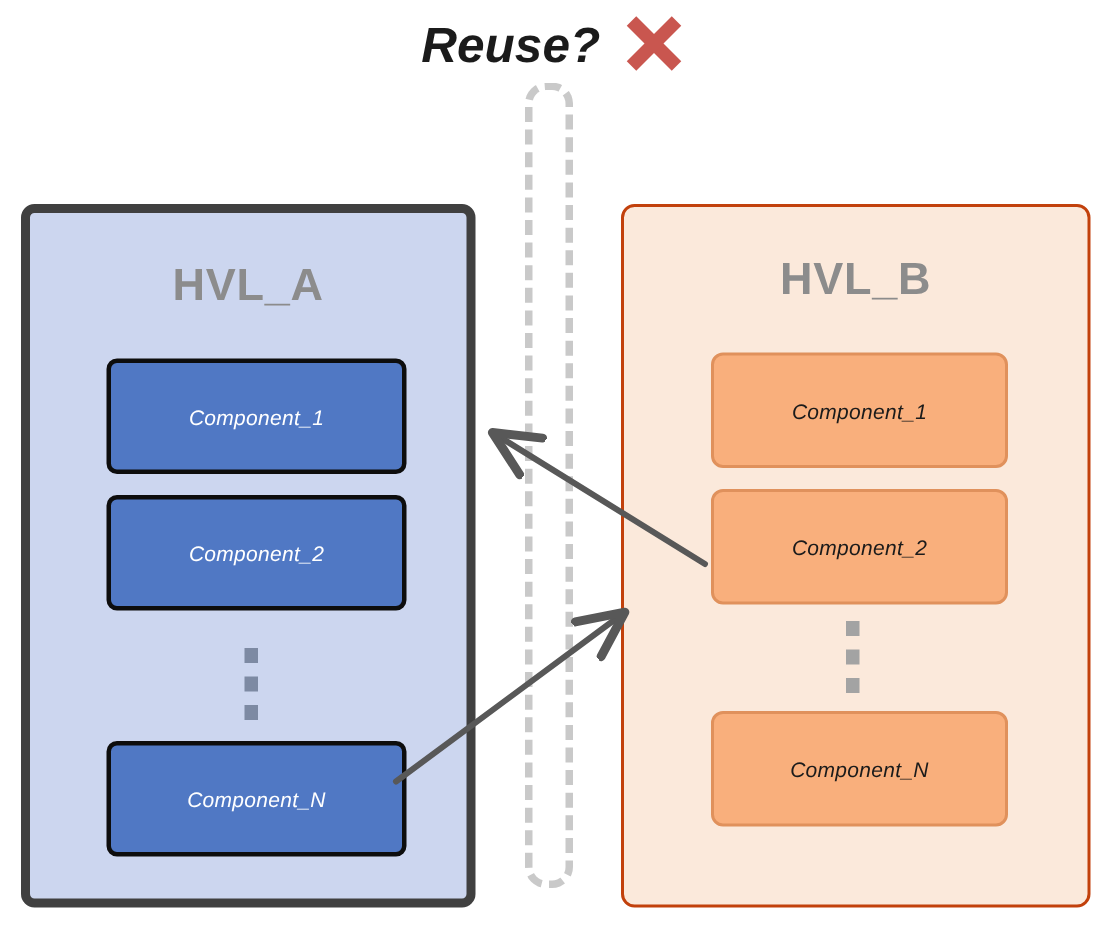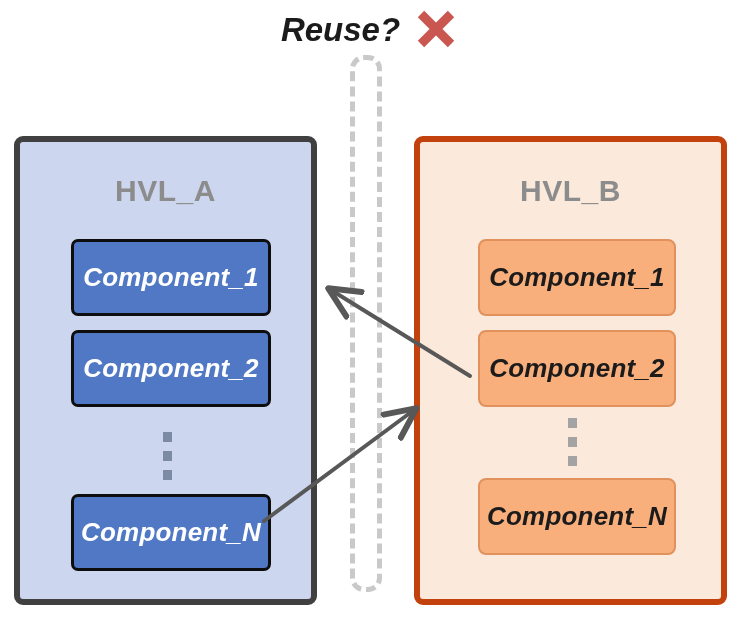--- a/index.html
+++ b/index.html
@@ -71,21 +71,21 @@
     height: 469px;
     background: #ccd6ef;
     border: 6px solid #404040;
   }
   .panel-b {
     left: 414px;
     top: 136px;
     width: 313px;
     height: 469px;
     background: #fbe9db;
-    border: 6px solid #c2410c;
+    border: 2px solid #c2410c;
   }
   .panel-title {
     position: absolute;
     left: 0;
     top: 34px;
     width: 100%;
     text-align: center;
     font-size: 30px;
     font-weight: bold;
     color: #8c8c8c;
@@ -93,22 +93,22 @@
     line-height: 1;
   }
 
   
   .comp {
     position: absolute;
     box-sizing: border-box;
     display: flex;
     align-items: center;
     justify-content: center;
-    font-size: 26px;
-    font-weight: bold;
+    font-size: 14px;
+    font-weight: normal;
     font-style: italic;
     letter-spacing: 0.2px;
   }
   .comp-a {
     left: 51px;
     width: 200px;
     height: 77px;
     background: #5078c4;
     border: 3px solid #0d0d0d;
     border-radius: 7px;

